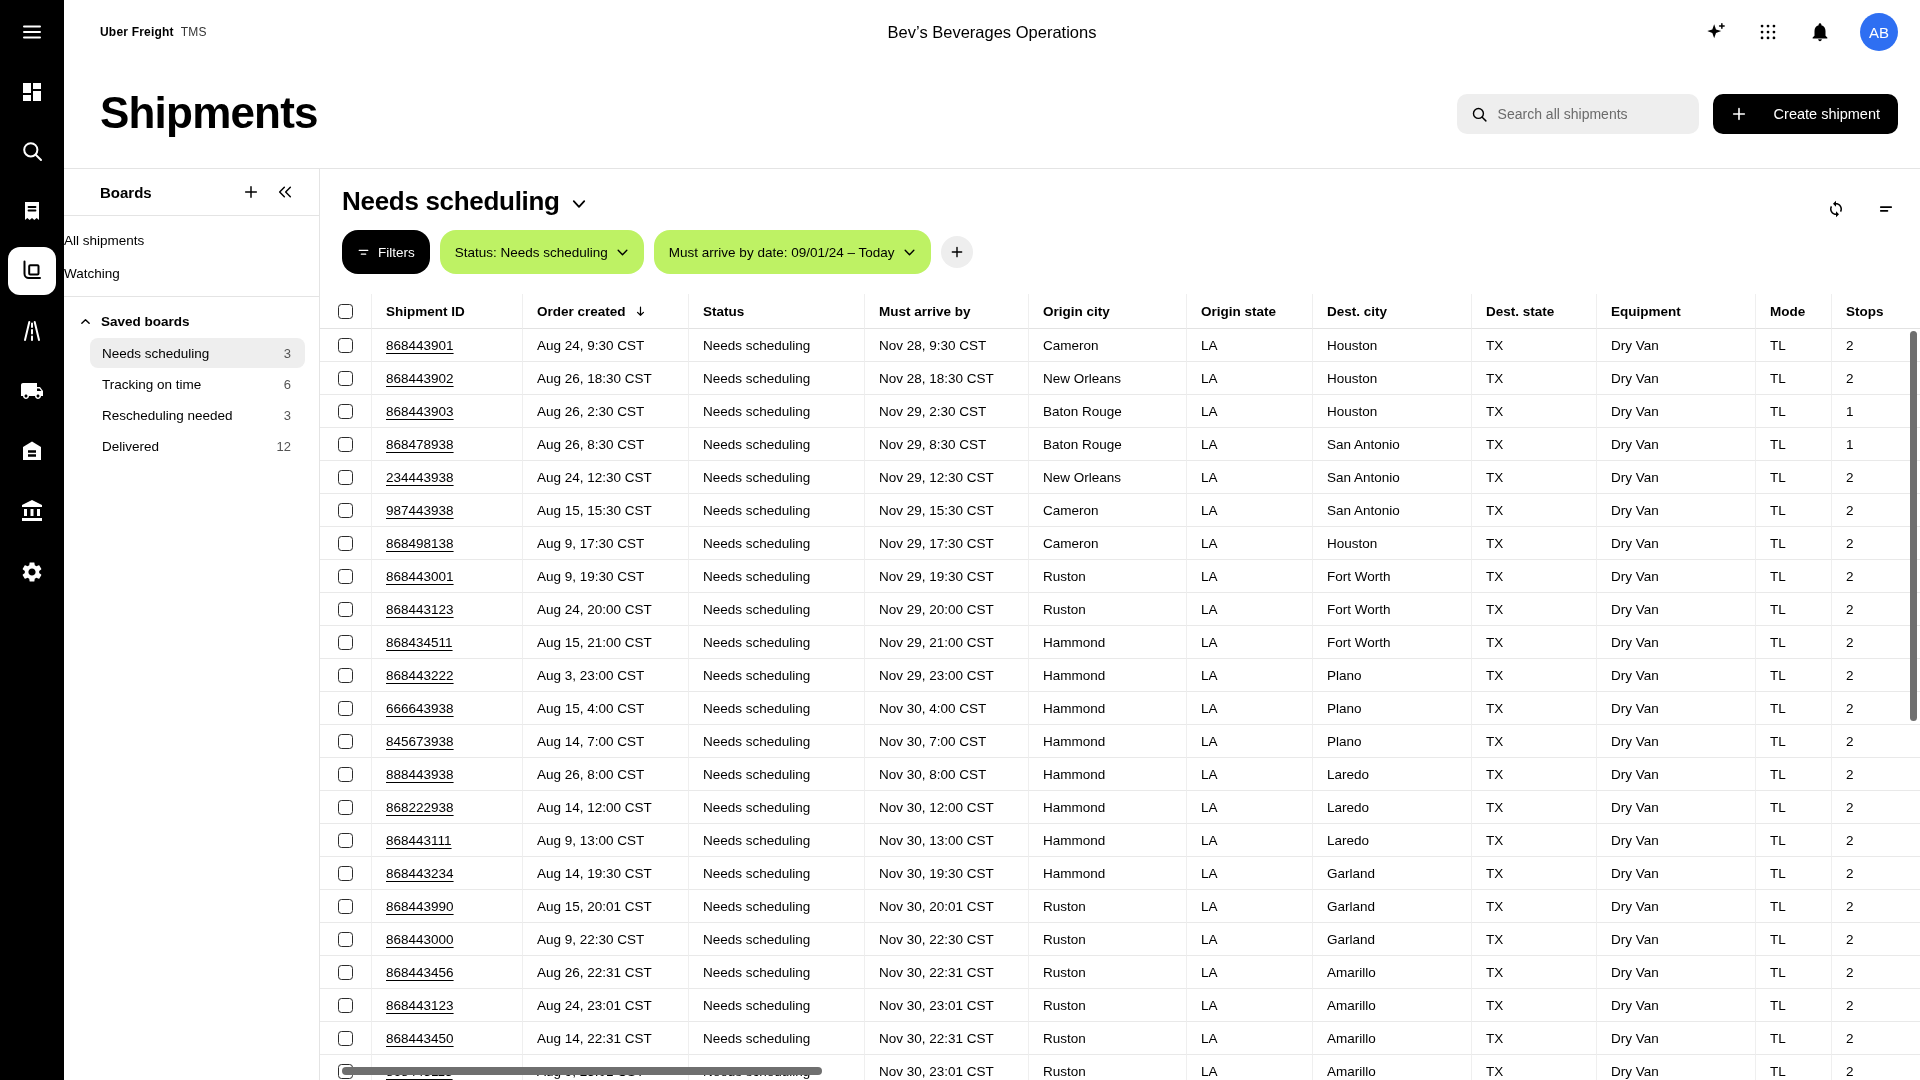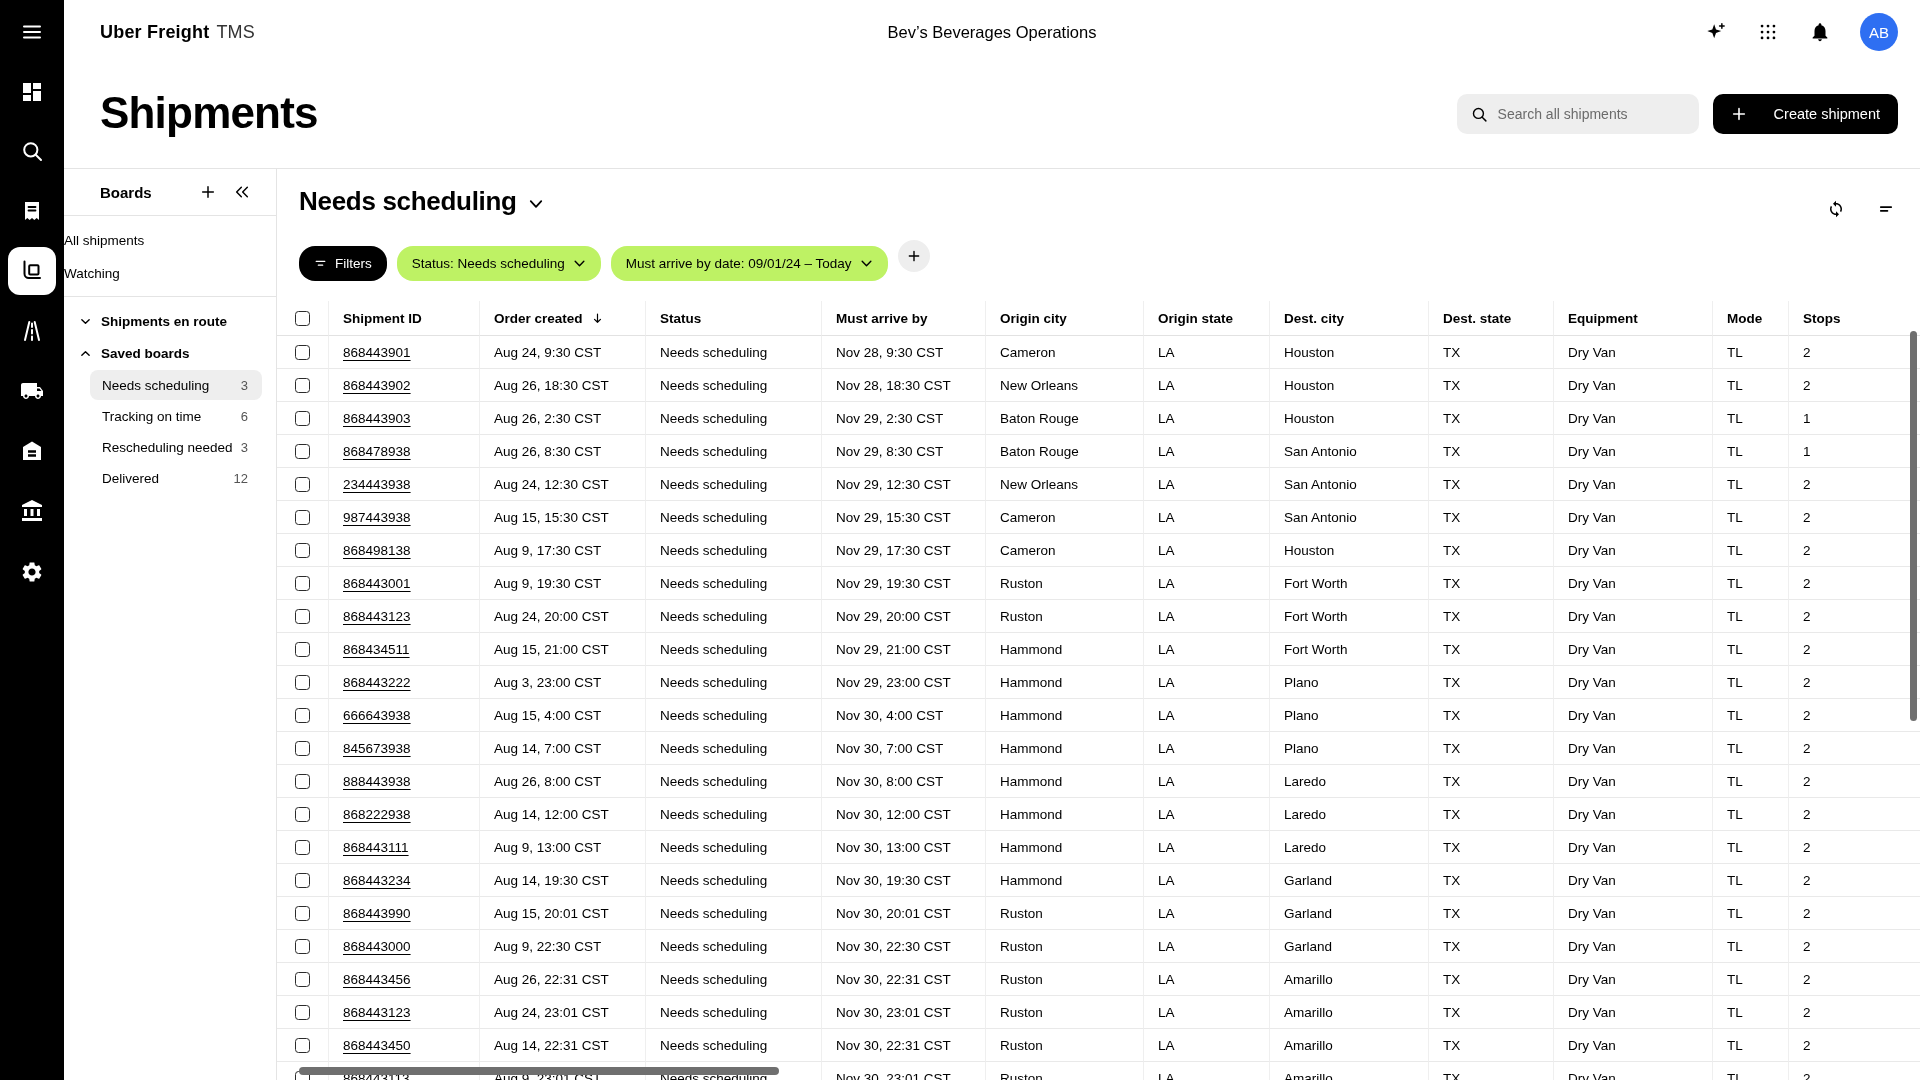--- a/index.html
+++ b/index.html
@@ -12,21 +12,21 @@
     display:flex; align-items:center; justify-content:center; border-radius:12px; cursor:pointer; }
   .rail-item svg { width:24px; height:24px; }
   .rail-item.active { background:#fff; }
   .rail-item.active svg * { stroke:#000; }
   .rail-item svg .f { fill:#fff; }
   .rail-item svg .s { fill:none; stroke:#fff; stroke-width:2; stroke-linecap:round; stroke-linejoin:round; }
   .rail-item.active svg .s { stroke:#000; }
 
   
   .topbar { position:absolute; left:64px; top:0; right:0; height:64px; background:#fff; }
-  .logo { position:absolute; left:36px; top:50%; transform:translateY(-50%); font-size:18px; letter-spacing:.2px; }
+  .logo { position:absolute; left:36px; top:50%; transform:translateY(-50%); font-size:12px; letter-spacing:.2px; }
   .logo .lp { font-weight:700; }
   .logo .ls { font-weight:400; color:#333; margin-left:7px; }
   .workspace { position:absolute; left:50%; top:50%; transform:translate(-50%,-50%); font-size:16.5px; font-weight:500; }
   .topbar-right { position:absolute; right:22px; top:0; height:64px; display:flex; align-items:center; gap:28px; }
   .tb-icon { width:24px; height:24px; display:flex; align-items:center; justify-content:center; cursor:pointer; }
   .tb-icon svg { width:22px; height:22px; }
   .avatar { width:38px; height:38px; border-radius:50%; background:#2E6FF2; color:#fff; font-size:15px; font-weight:500;
     display:flex; align-items:center; justify-content:center; cursor:pointer; }
 
   
@@ -37,21 +37,21 @@
   .search-box svg { width:17px; height:17px; flex:none; }
   .search-box input { border:none; outline:none; background:transparent; font-size:14px; width:100%;
     font-family:inherit; color:#000; }
   .search-box input::placeholder { color:#6B6B6B; }
   .create-btn { height:40px; background:#000; color:#fff; border:none; border-radius:10px; padding:0 18px;
     font-size:14.5px; font-weight:500; display:flex; align-items:center; gap:27px; cursor:pointer; font-family:inherit; }
   .create-btn svg { width:16px; height:16px; }
 
   
   .content { position:absolute; left:64px; top:168px; right:0; bottom:0; border-top:1px solid #E4E4E4; display:flex; }
-  .boards { width:213px; flex:none; border-right:1px solid #E4E4E4; }
+  .boards { width:256px; flex:none; border-right:1px solid #E4E4E4; }
   .boards-head { height:47px; display:flex; align-items:center; padding:0 22px 0 36px; border-bottom:1px solid #E4E4E4; }
   .boards-head .bt { font-size:15px; font-weight:700; flex:1; }
   .icon-btn { width:24px; height:24px; display:flex; align-items:center; justify-content:center; cursor:pointer; }
   .icon-btn svg { width:16px; height:16px; }
   .boards-list { padding-top:8px; }
   .board-item { height:33px; display:flex; align-items:center; font-size:13.5px; cursor:pointer; }
   .boards-divider { border-bottom:1px solid #E4E4E4; margin:6px 0 8px 0; }
   .group-head { height:32px; display:flex; align-items:center; padding-left:38px; gap:10px; font-size:13.5px;
     font-weight:700; cursor:pointer; }
   .group-head svg { width:11px; height:11px; margin-left:-22px; }
@@ -61,22 +61,22 @@
   .board-sub .cnt { margin-left:auto; color:#545454; font-size:13px; }
 
   
   .main { flex:1; position:relative; overflow:hidden; }
   .view-title-row { display:flex; align-items:center; gap:12px; margin:17px 0 0 22px; cursor:pointer; width:max-content; }
   .view-title { font-size:26px; font-weight:700; letter-spacing:-.3px; }
   .view-title-row svg { width:14px; height:14px; margin-top:4px; }
   .main-icons { position:absolute; top:28px; right:22px; display:flex; gap:26px; }
   .main-icons .icon-btn svg { width:18px; height:18px; }
   .filter-row { display:flex; align-items:center; gap:10px; margin:13px 0 0 22px; }
-  .pill { height:35px; border-radius:16px; display:flex; align-items:center; gap:8px; padding:0 15px;
-    font-size:13.5px; font-weight:500; cursor:pointer; border:none; font-family:inherit;margin-top:16px; }
+  .pill { height:44px; border-radius:16px; display:flex; align-items:center; gap:8px; padding:0 15px;
+    font-size:13.5px; font-weight:500; cursor:pointer; border:none; font-family:inherit; }
   .pill.dark { background:#000; color:#fff; }
   .pill.light { background:#bef264; color:#000; }
   .pill svg { width:13px; height:13px; }
   .pill-plus { width:32px; height:32px; border-radius:50%; background:#EEEEEE; display:flex; align-items:center;
     justify-content:center; cursor:pointer; }
   .pill-plus svg { width:14px; height:14px; }
 
   
   .table { margin-top:20px; }
   .trow { display:grid; grid-template-columns:52px 151px 166px 176px 164px 158px 126px 159px 125px 159px 76px 1fr; }
@@ -220,26 +220,20 @@
             <path d="M11 5l-7 7 7 7M20 5l-7 7 7 7" fill="none" stroke="#000" stroke-width="2.2" stroke-linecap="round" stroke-linejoin="round"></path>
           </svg>
       </span>
     </div>
     <div class="boards-list">
       <div class="board-item">All shipments</div>
       <div class="board-item">Watching</div>
       <div class="boards-divider"></div>
       <div class="group-head">
         <svg viewBox="0 0 24 24">
-            <path d="M4 8l8 8 8-8" fill="none" stroke="#000" stroke-width="3" stroke-linecap="round" stroke-linejoin="round"></path>
-          </svg>
-        <span>Shipments en route</span>
-      </div>
-      <div class="group-head">
-        <svg viewBox="0 0 24 24">
             <path d="M4 16l8-8 8 8" fill="none" stroke="#000" stroke-width="3" stroke-linecap="round" stroke-linejoin="round"></path>
           </svg>
         <span>Saved boards</span>
       </div>
       <div id="saved-boards">
           <div class="board-sub selected">
             <span>Needs scheduling</span>
             <span class="cnt">3</span>
           </div>
           <div class="board-sub">

